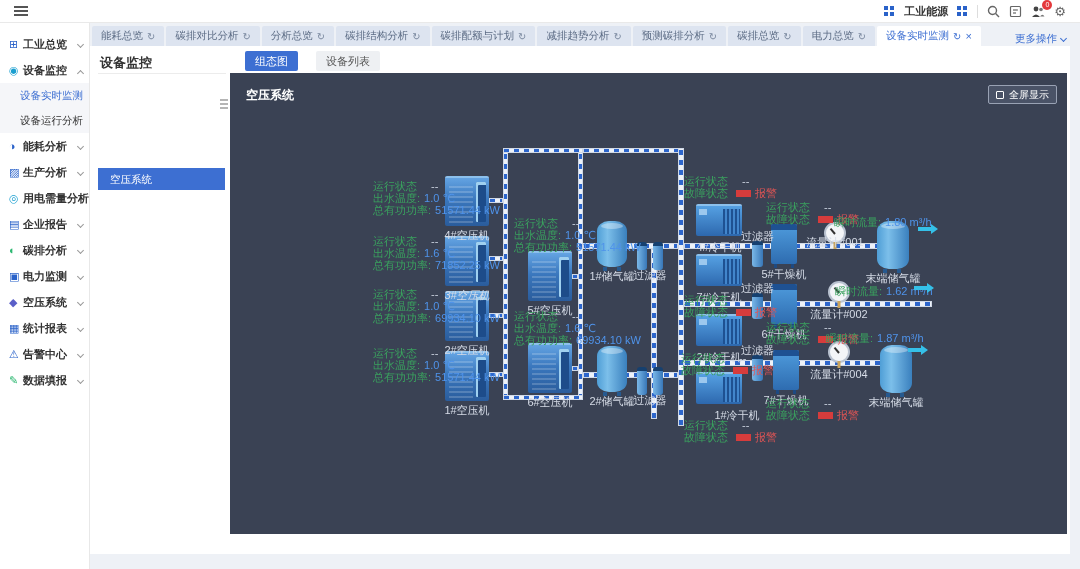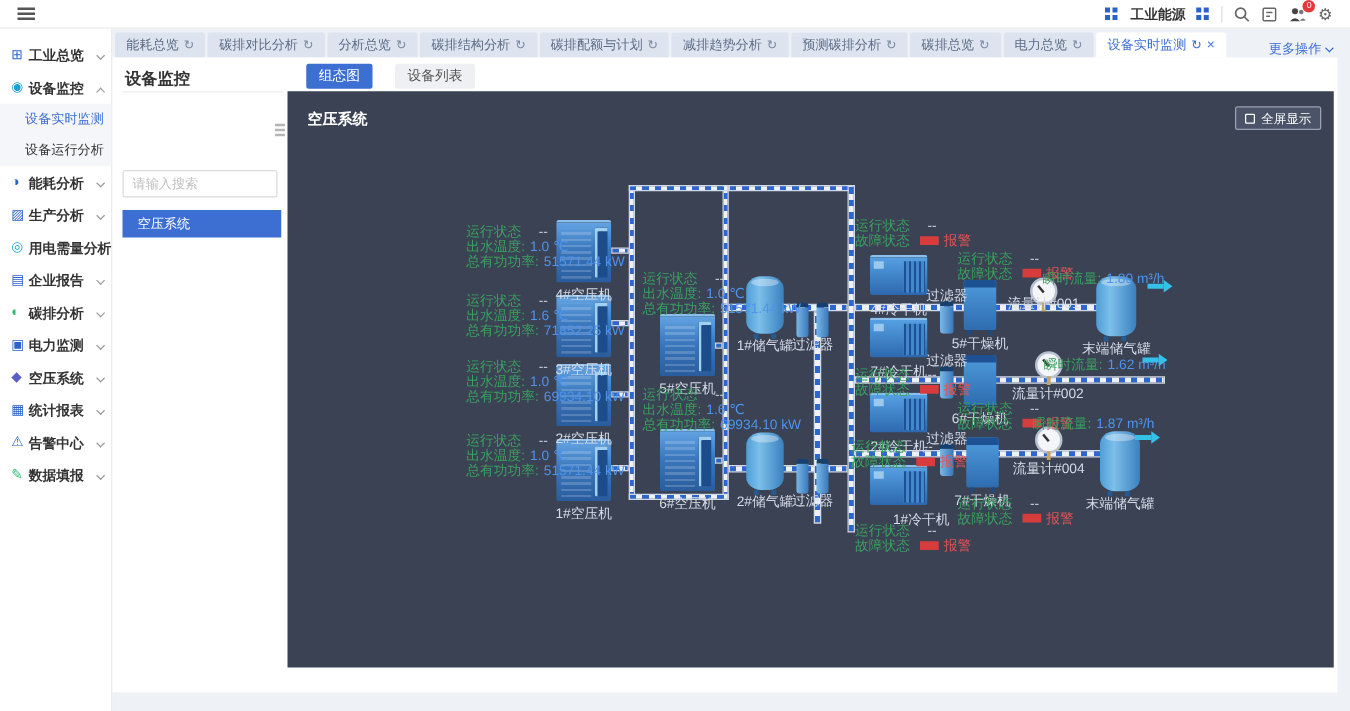--- a/index.html
+++ b/index.html
@@ -253,21 +253,20 @@
       <div class="panel-title">设备监控</div>
       <div class="leftdiv"></div>
 
       <div class="view-tabs">
         <div class="vtab act">组态图</div>
         <div class="vtab">设备列表</div>
       </div>
 
       <div class="panel-collapse"></div>
 
-      <input class="search" placeholder="请输入搜索" style="">
 
       <div class="systems">
           <div class="sys act">空压系统</div>
         </div>
 
       <div class="dark">
         <div class="dk-title">空压系统</div>
         <div class="fs-btn">
           <span class="fs-ico"></span>
           <span>全屏显示</span>
@@ -287,21 +286,21 @@
             <div class="pipe v" style="left: 448px; top: 75px; width: 6px; height: 278px;"></div>
             <div class="pipe" style="left: 353px; top: 170px; width: 95px; height: 6px;"></div>
             <div class="pipe" style="left: 454px; top: 170px; width: 194px; height: 6px;"></div>
             <div class="pipe" style="left: 353px; top: 299px; width: 95px; height: 6px;"></div>
             <div class="pipe" style="left: 454px; top: 228px; width: 248px; height: 6px;"></div>
             <div class="pipe" style="left: 454px; top: 287px; width: 200px; height: 6px;"></div>
             <div class="pipe v" style="left: 421px; top: 176px; width: 6px; height: 170px;"></div>
             <div class="m compressor" style="left: 215px; top: 103px; width: 44px; height: 50px;"></div>
             <div class="mlabel" style="left: 197px; top: 155px; width: 80px;">4#空压机</div>
             <div class="m compressor" style="left: 215px; top: 163px; width: 44px; height: 50px;"></div>
-            <div class="mlabel" style="left: 197px; top: 215px; width: 80px;">3#空压机</div>
+            <div class="mlabel" style="left: 197px; top: 215px; width: 80px; font-style: italic;">3#空压机</div>
             <div class="m compressor" style="left: 215px; top: 218px; width: 44px; height: 50px;"></div>
             <div class="mlabel" style="left: 197px; top: 270px; width: 80px;">2#空压机</div>
             <div class="m compressor" style="left: 215px; top: 278px; width: 44px; height: 50px;"></div>
             <div class="mlabel" style="left: 197px; top: 330px; width: 80px;">1#空压机</div>
             <div class="m compressor" style="left: 298px; top: 178px; width: 44px; height: 50px;"></div>
             <div class="mlabel" style="left: 280px; top: 230px; width: 80px;">5#空压机</div>
             <div class="m compressor" style="left: 298px; top: 270px; width: 44px; height: 50px;"></div>
             <div class="mlabel" style="left: 280px; top: 322px; width: 80px;">6#空压机</div>
             <div class="m tank" style="left: 367px; top: 148px; width: 30px; height: 46px;"></div>
             <div class="mlabel" style="left: 342px; top: 196px; width: 80px;">1#储气罐</div>
@@ -327,21 +326,21 @@
             <div class="mlabel" style="left: 487.5px; top: 270px; width: 80px;">过滤器</div>
             <div class="m dryer-v" style="left: 541px; top: 151px; width: 26px; height: 40px;"></div>
             <div class="mlabel" style="left: 514px; top: 194px; width: 80px;">5#干燥机</div>
             <div class="m dryer-v" style="left: 541px; top: 211px; width: 26px; height: 40px;"></div>
             <div class="mlabel" style="left: 514px; top: 254px; width: 80px;">6#干燥机</div>
             <div class="m dryer-v" style="left: 543px; top: 277px; width: 26px; height: 40px;"></div>
             <div class="mlabel" style="left: 516px; top: 320px; width: 80px;">7#干燥机</div>
             <div class="m gauge" style="left: 594px; top: 149px; width: 22px; height: 22px;"></div>
             <div class="mlabel" style="left: 565px; top: 162px; width: 80px;">流量计#001</div>
             <div class="m gauge" style="left: 598px; top: 208px; width: 22px; height: 22px;"></div>
-            <div class="mlabel" style="left: 557px; top: 234px; width: 80px; text-align: right;">流量计#002</div>
+            <div class="mlabel" style="left: 569px; top: 234px; width: 80px;">流量计#002</div>
             <div class="m gauge" style="left: 598px; top: 268px; width: 22px; height: 22px;"></div>
             <div class="mlabel" style="left: 569px; top: 294px; width: 80px;">流量计#004</div>
             <div class="m tank-end" style="left: 647px; top: 148px; width: 32px; height: 48px;"></div>
             <div class="mlabel" style="left: 623px; top: 198px; width: 80px;">末端储气罐</div>
             <div class="m tank-end" style="left: 650px; top: 272px; width: 32px; height: 48px;"></div>
             <div class="mlabel" style="left: 626px; top: 322px; width: 80px;">末端储气罐</div>
             <div class="info" style="left: 143px; top: 107px;">
               <div class="irow"><span class="g">运行状态</span><span class="dim">--</span></div>
               <div class="irow"><span class="g">出水温度:</span><span class="b">1.0 ℃</span></div>
               <div class="irow"><span class="g">总有功功率:</span><span class="b">51571.44 kW</span></div>

